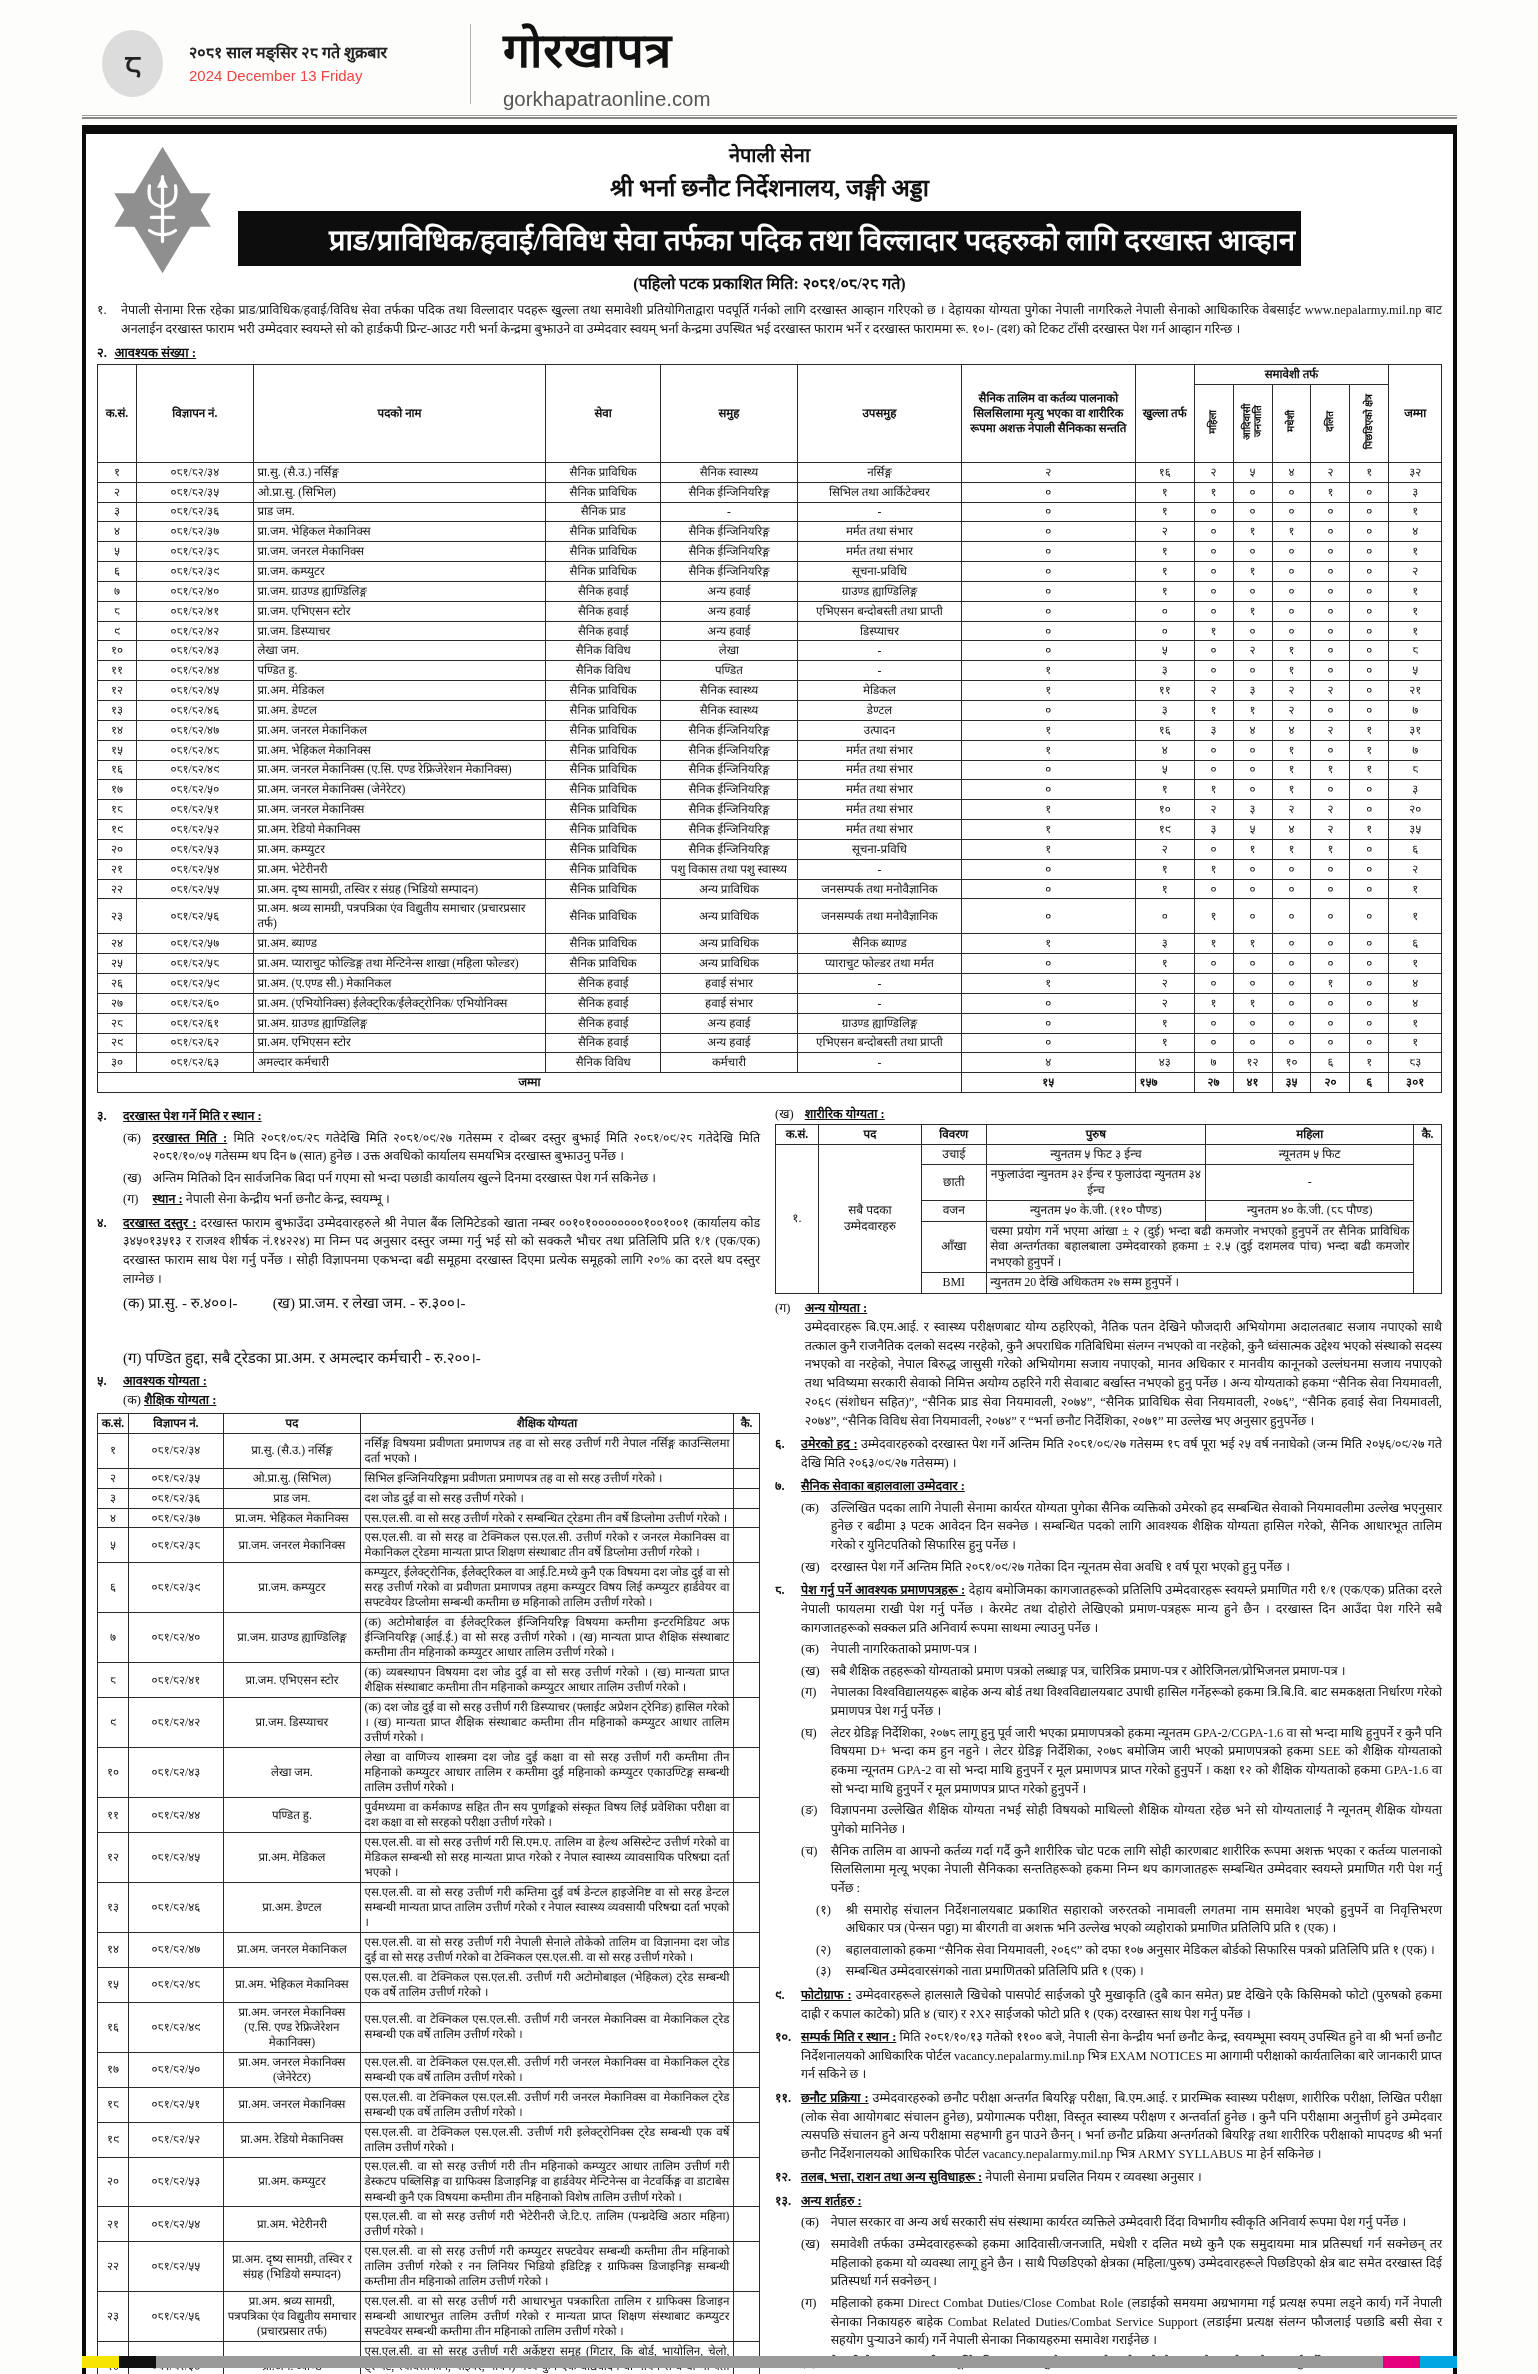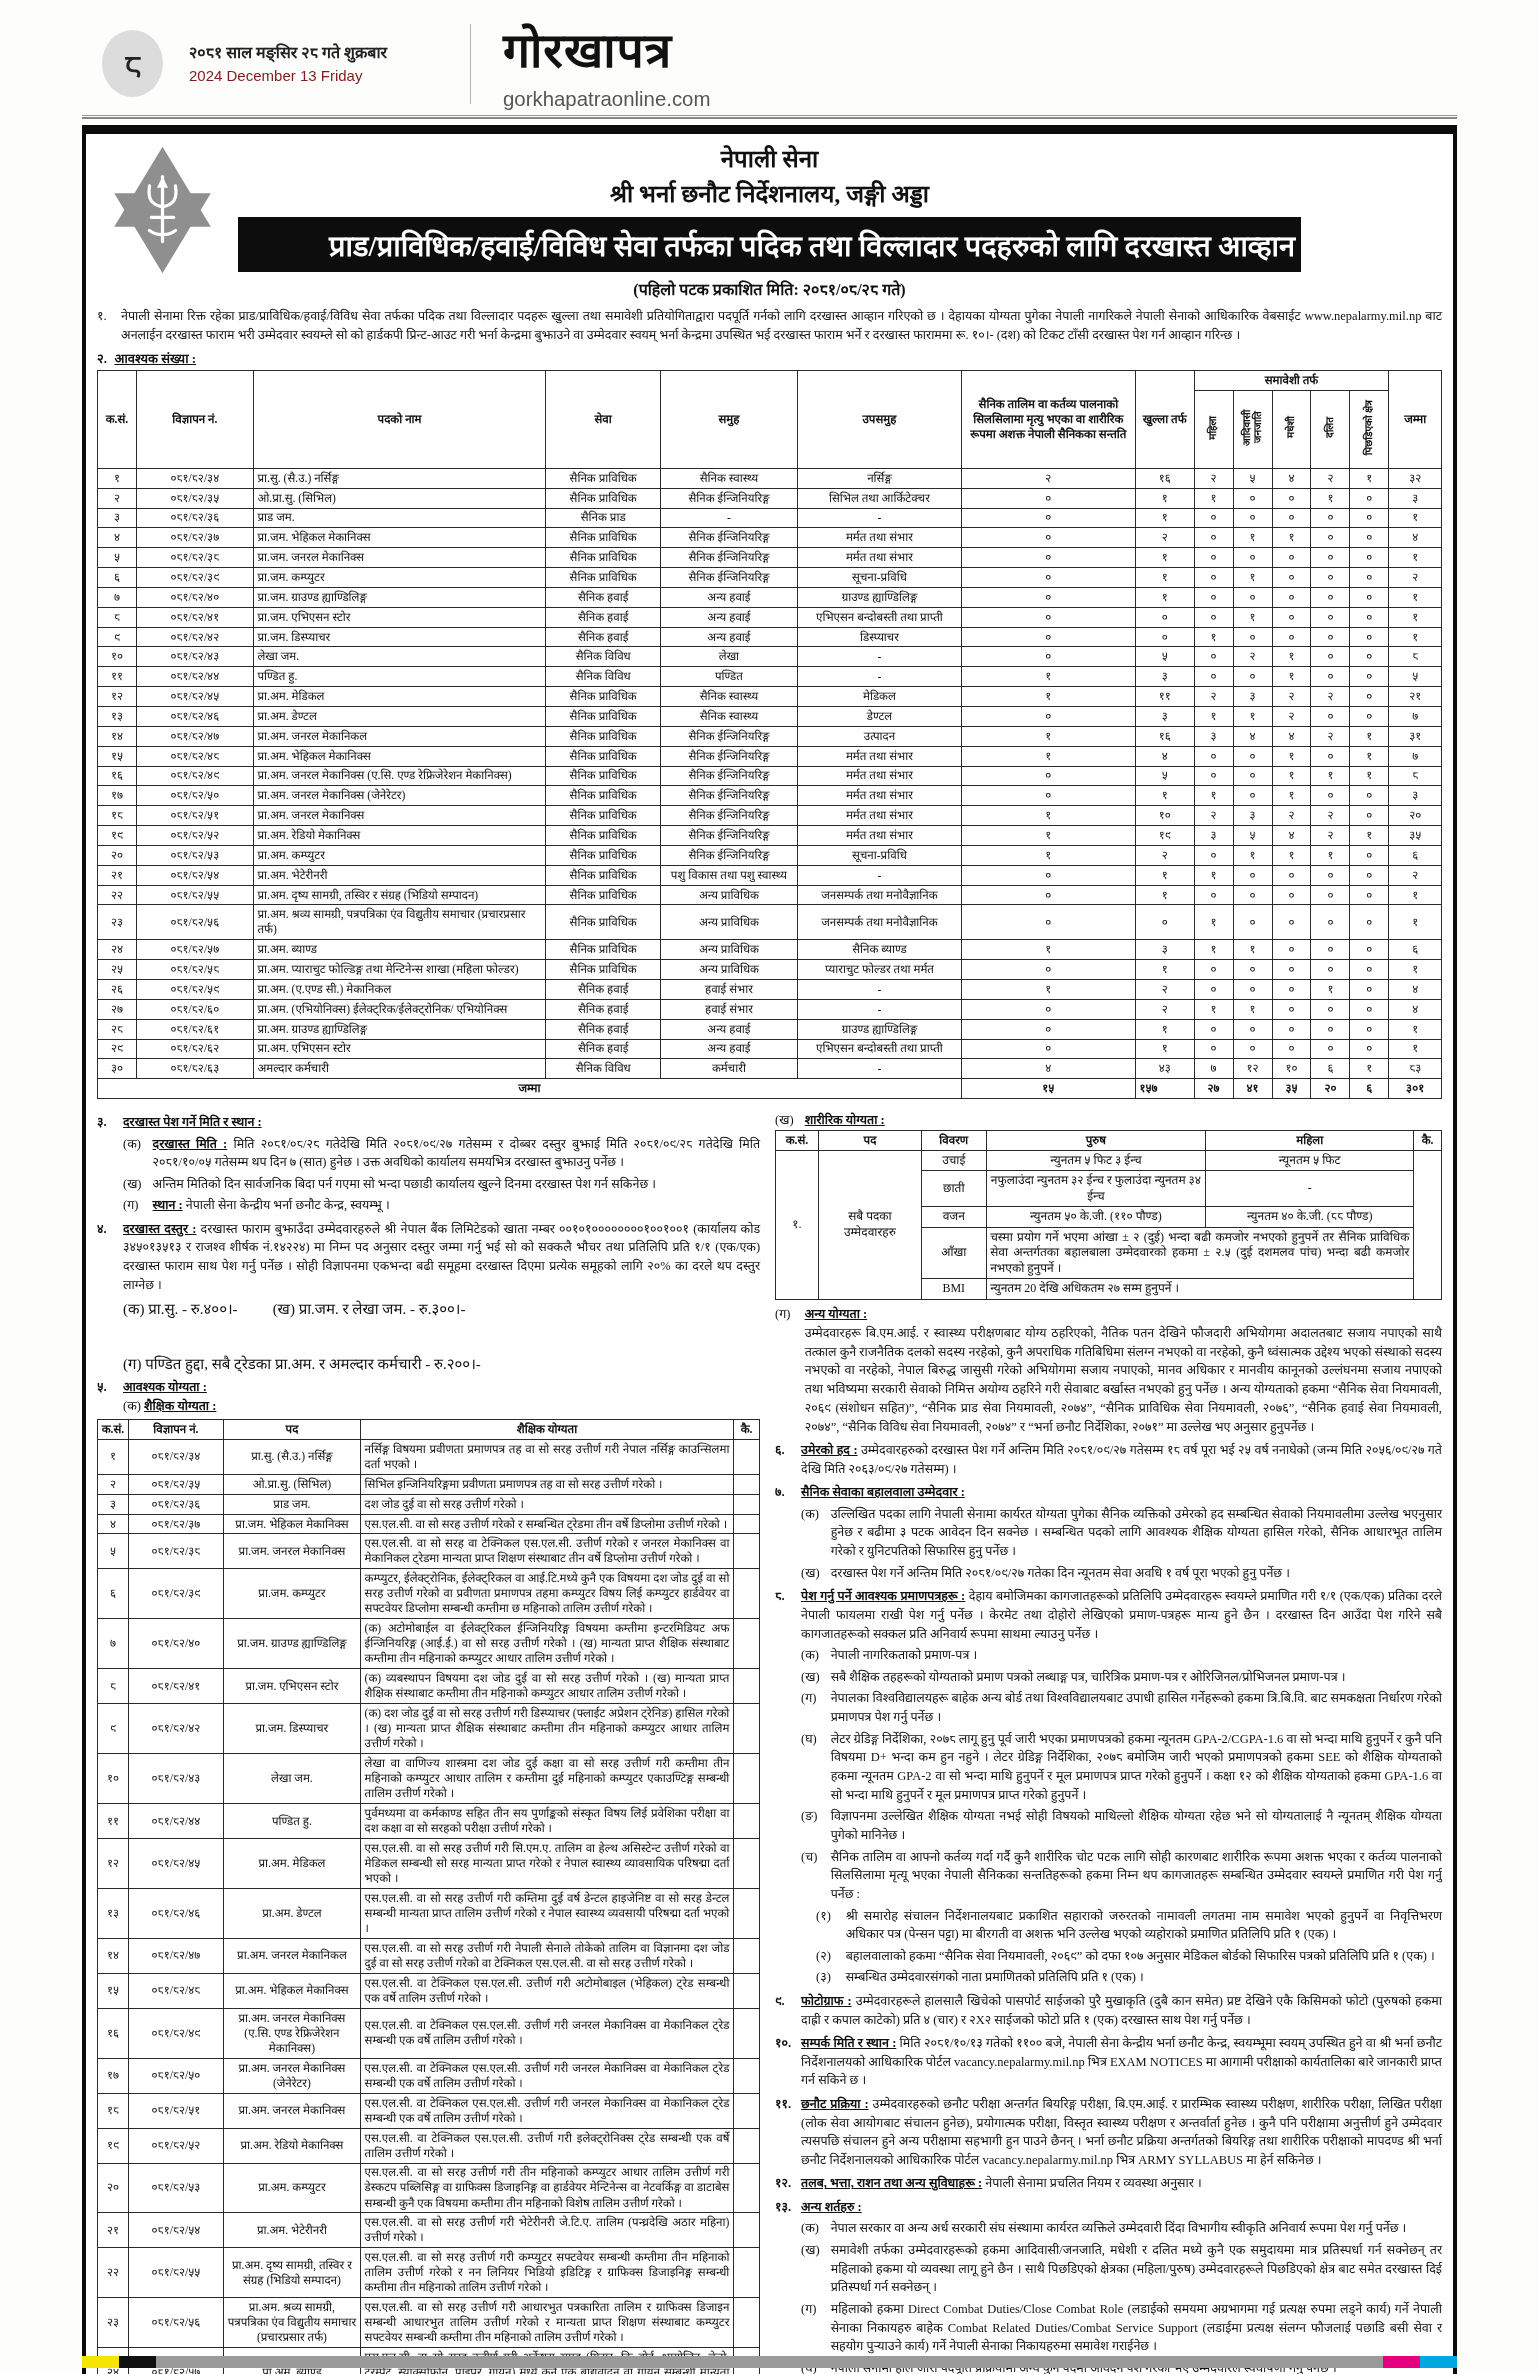--- a/index.html
+++ b/index.html
@@ -4,31 +4,31 @@
 <style>
   * { box-sizing: border-box; margin: 0; padding: 0; }
   body { width: 1539px; background: #f4f4f2; font-family: "Liberation Serif", "DejaVu Serif", serif; color: #111; }
   .sheet { position: relative; width: 1539px; height: 2375px; background: #fdfdfc; overflow: hidden; }
 
   
   .masthead { display: flex; align-items: center; padding: 24px 0 9.3px 102px; height: 113px; }
   .pageno-circle { width: 61px; height: 67px; border-radius: 50%; background: #dcdcdc; display: flex; align-items: center; justify-content: center; font-size: 37px; color: #222; font-family: "Liberation Serif", serif; }
   .date-block { margin-left: 26px; line-height: 1.45; }
   .date-np { font-size: 16px; font-weight: bold; color: #222; }
-  .date-en { font-size: 15px; color: #7f1d1d; font-family: "Liberation Sans", sans-serif; }
+  .date-en { font-size: 15px; color: #ef4444; font-family: "Liberation Sans", sans-serif; }
   .mast-divider { width: 0.9px; height: 80px; background: #b5b5b5; margin: 0 32px 0 83px; }
   .mast-title { font-size: 48px; font-weight: bold; letter-spacing: 0.9px; }
   .mast-web { font-size: 20.4px; color: #555; font-family: "Liberation Sans", sans-serif; margin-top: 7px; }
   .rule2 { margin: 1.9px 82px 5.6px 82px; border-top: 0.9px solid #999; border-bottom: 2.8px solid #888; height: 4.6px; }
 
   
   .frame { position: relative; margin: 0 82px; border: 4.6px solid #0b0b0b; border-top-width: 9.3px; border-bottom-width: 9.3px; background: #fff; padding: 7.4px 11px 13px 11px; }
   .emblem { position: absolute; top: 11px; left: 16.7px; width: 119px; height: 130px; }
   .head-center { text-align: center; }
-  .org { font-size: 24px; font-weight: bold; }
+  .org { font-size: 20px; font-weight: bold; }
   .directorate { font-size: 24px; font-weight: bold; margin-top: 1.9px; }
   .banner { display: block; margin: 7.4px auto 5.6px auto; width: 79%; background: #0d0d0d; color: #fff; font-size: 29px; font-weight: bold; text-align: right; padding: 8.3px 5.6px; }
   .published { font-size: 16px; font-weight: bold; }
   .intro { display: flex; gap: 7.4px; font-size: 12.5px; margin-top: 7.4px; text-align: justify; line-height: 1.5; }
   .intro .num { flex: 0 0 16.7px; }
   .req-line { display: flex; gap: 7.4px; font-size: 13px; margin-top: 3.7px; }
   .req-line .lbl { font-weight: bold; text-decoration: underline; }
 
   
   table { border-collapse: collapse; width: 100%; }

